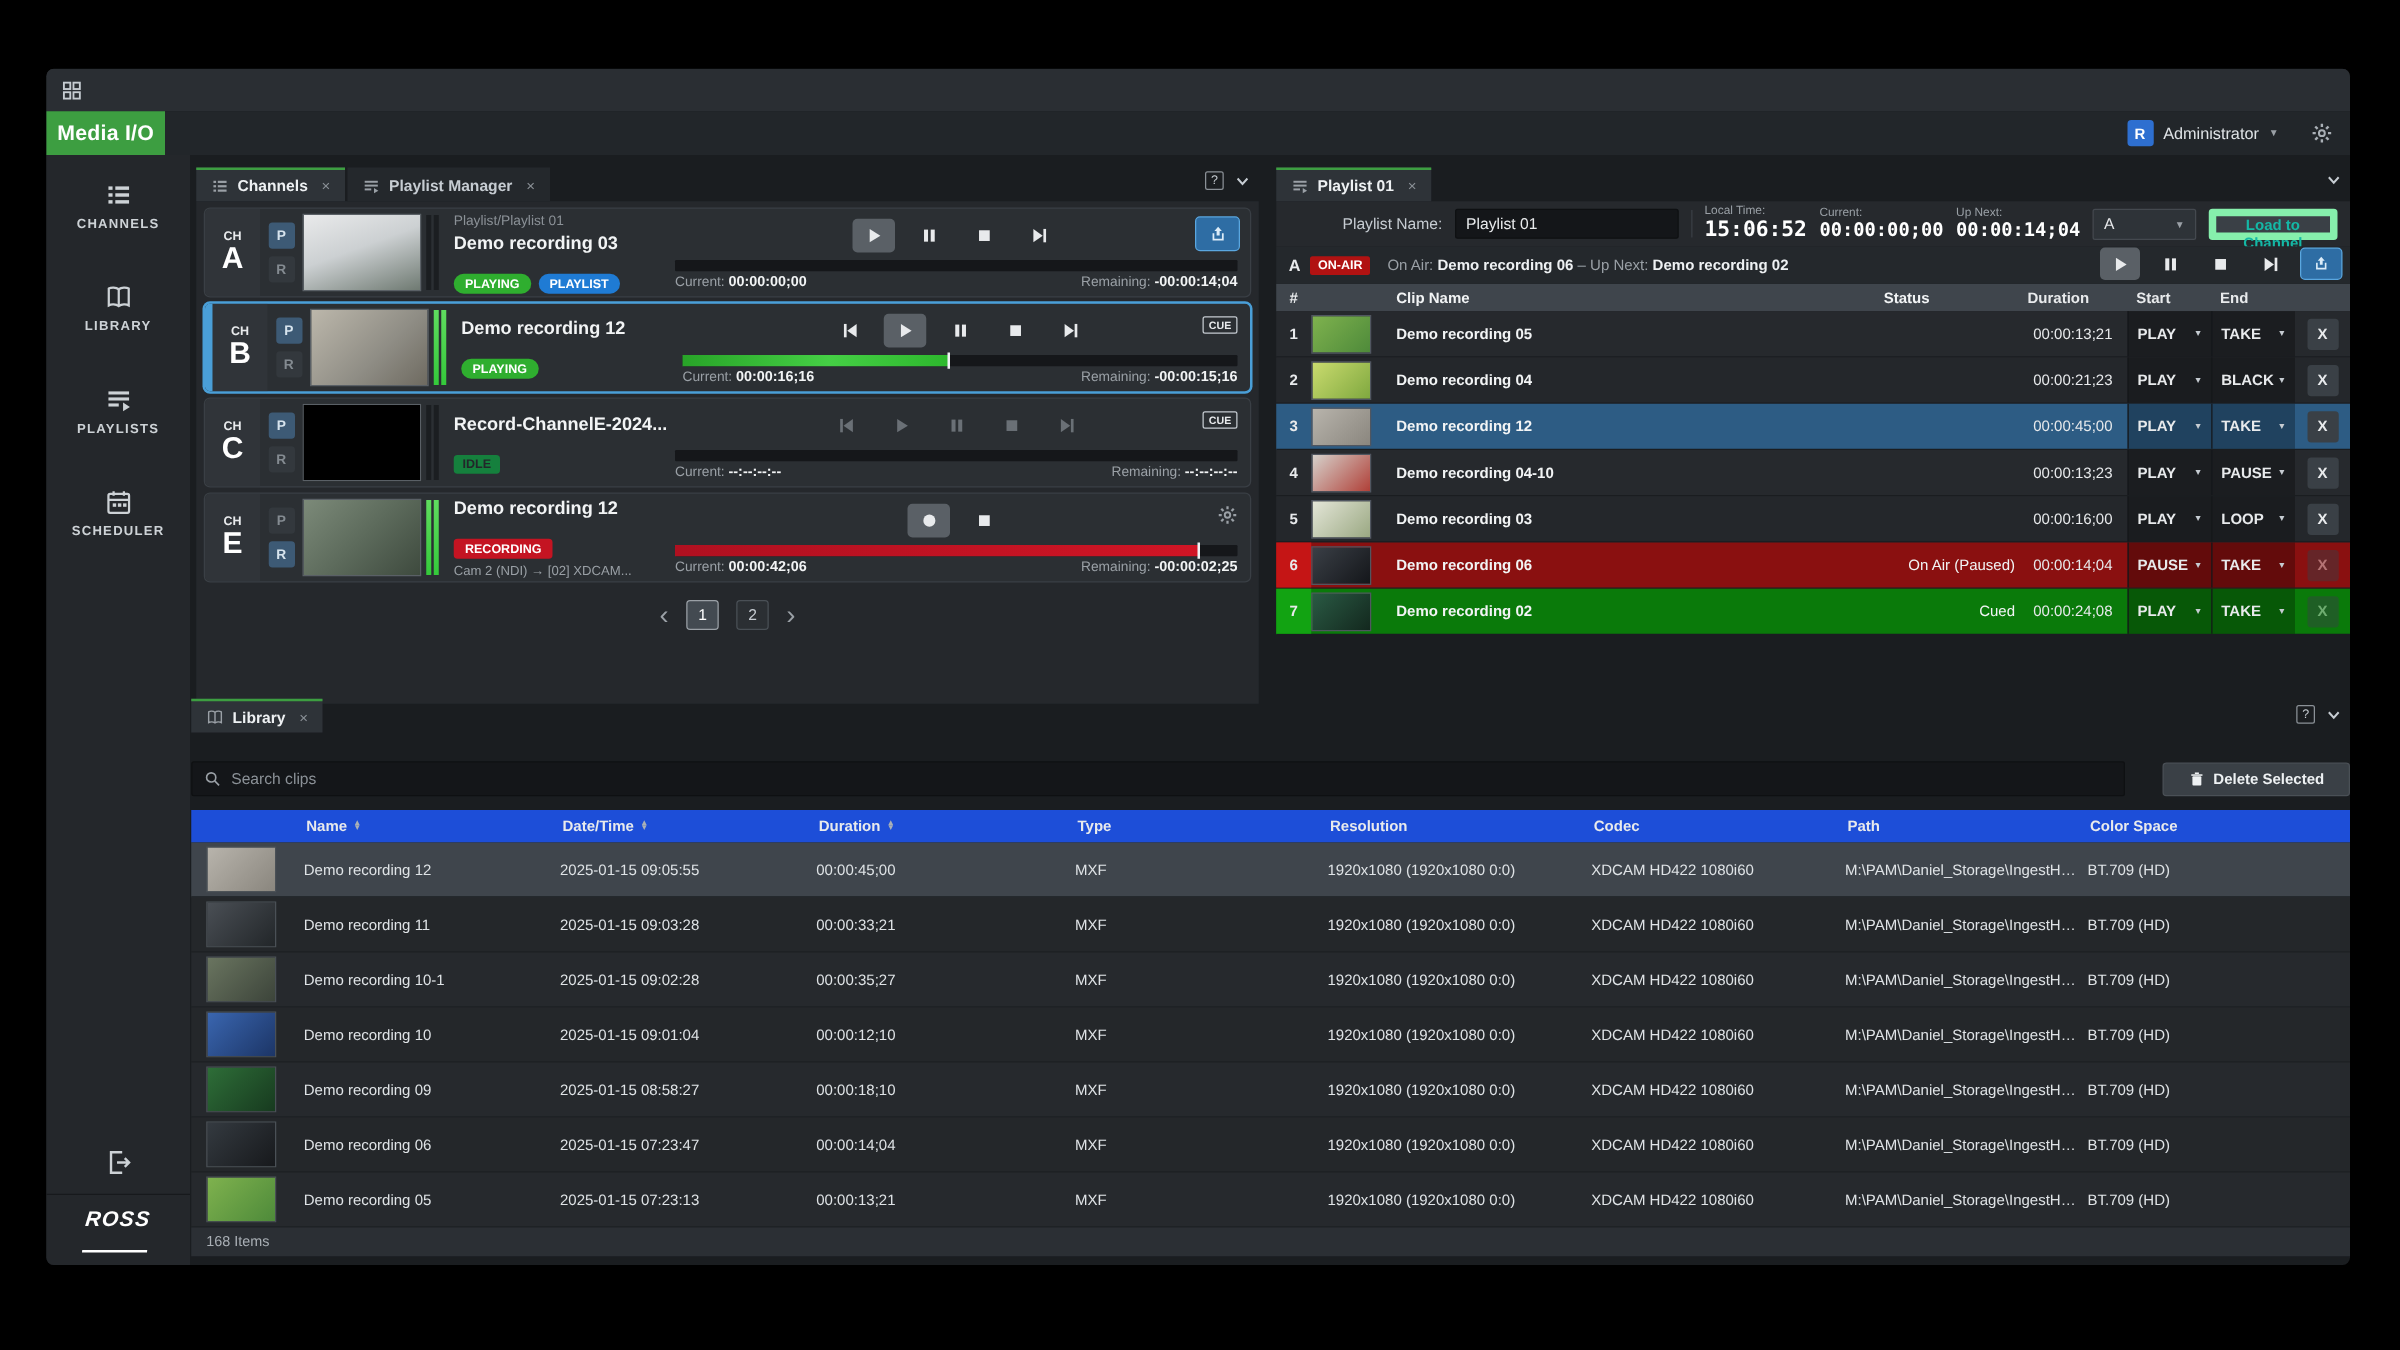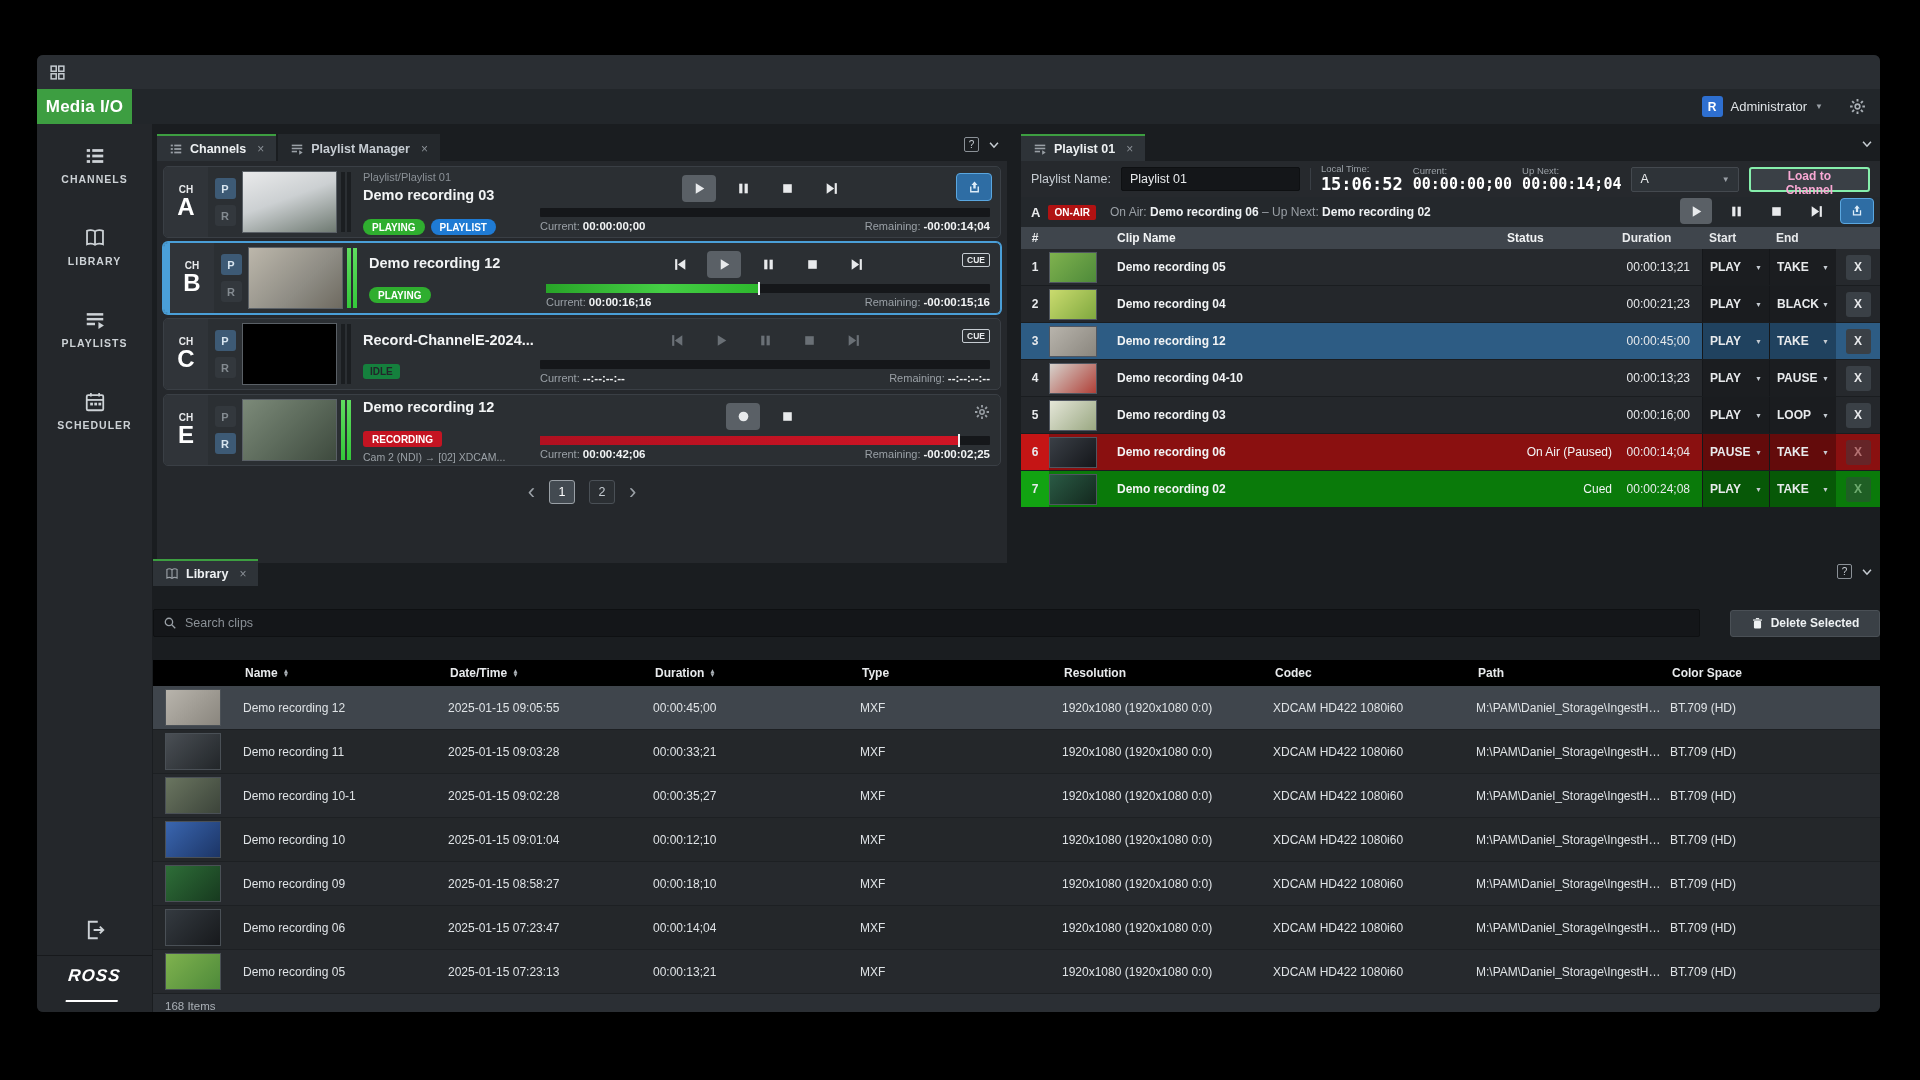--- a/index.html
+++ b/index.html
@@ -101,34 +101,34 @@
   .times b { color:#f2f4f5; font-size:11.5px; }
   .pagination { display:flex; justify-content:center; align-items:center; gap:14px; margin-top:14px; }
   .pg-arrow { background:none; border:none; color:#9aa0a6; font-size:22px; line-height:1; cursor:pointer; }
   .pg { width:26px; height:24px; border-radius:3px; background:#2b2f33; border:1px solid #4a5056; color:#c6ccd2;
     font-size:12.5px; display:flex; align-items:center; justify-content:center; cursor:pointer; }
   .pg.active { background:#434a51; border-color:#9aa0a6; color:#fff; }
 
   
   .playlist-panel { position:absolute; left:984px; top:76px; width:859px; height:424px; display:flex; flex-direction:column; }
   .pl-namerow { height:36px; background:#26292d; display:flex; align-items:center; padding:0 10px; gap:10px; }
-  .pl-label { font-size:12.5px; color:#c6ccd2; white-space:nowrap; }
+  .pl-label { font-size:12.5px; color:#c6ccd2; white-space:nowrap;margin-left:43px; }
   .pl-name { width:180px; height:24px; background:#141619; border:1px solid #0e1012; border-radius:2px;
     color:#e8eaec; font-size:12.5px; padding:0 8px; font-family:"Liberation Sans",sans-serif; }
   .vdiv { width:1px; height:22px; background:#3a3f45; }
   .clock { display:flex; flex-direction:column; line-height:1.1; }
   .clock .cl { font-size:9.5px; color:#9aa0a6; }
   .clock .cv { font-family:"DejaVu Sans Mono",monospace; font-weight:bold; color:#fff; }
   .clock.big .cv { font-size:17px; }
   .clock.med .cv { font-size:15px; }
   .chsel { width:108px; height:25px; background:#2e3338; border:1px solid #44494f; border-radius:2px;
     display:flex; align-items:center; justify-content:space-between; padding:0 8px; font-size:12.5px; cursor:pointer; }
   .chsel .caret { font-size:8px; }
-  .loadbtn { height:25px; padding:0 12px; background:#3a4046; border:2px solid #86efac; border-radius:3px;
-    color:#f9a8d4; font-size:12px; font-weight:bold; cursor:pointer; }
+  .loadbtn { height:25px; padding:0 12px; background:#3a4046; border:6px solid #86efac; border-radius:3px;
+    color:#14b8a6; font-size:12px; font-weight:bold; cursor:pointer; }
   .pl-onair { height:30px; background:#24282c; display:flex; align-items:center; padding:0 10px; gap:8px; position:relative; }
   .oa-ch { font-size:13px; font-weight:bold; }
   .oa-badge { background:var(--onair-red,#b11212); color:#fff; font-size:10px; font-weight:bold;
     border-radius:2px; padding:2px 6px; }
   .oa-text { font-size:12px; color:#9aa0a6; margin-left:6px; }
   .oa-text b { color:#eef1f3; }
   .pl-transport { position:absolute; right:6px; top:1px; display:flex; gap:8px; align-items:center; }
   .pl-transport .tbtn { width:32px; height:26px; }
   .pl-transport .loopbtn2 { width:34px; height:26px; border-radius:4px; background:#2e6da4; border:1px solid #5aa7e0;
     color:#dcecf8; display:flex; align-items:center; justify-content:center; cursor:pointer; }
@@ -168,21 +168,21 @@
   .searchbox { flex:1; height:28px; background:#141619; border:1px solid #0e1012; border-radius:2px;
     display:flex; align-items:center; padding:0 9px; gap:8px; }
   .searchbox svg { width:14px; height:14px; color:#9aa0a6; }
   .searchbox input { flex:1; background:transparent; border:none; outline:none; color:#e8eaec; font-size:12.5px;
     font-family:"Liberation Sans",sans-serif; }
   .searchbox input::placeholder { color:#8b9197; }
   .delbtn { width:150px; height:27px; background:#3a4046; border:1px solid #4a5056; border-radius:3px;
     color:#eef1f3; font-size:12px; font-weight:bold; display:flex; align-items:center; justify-content:center; gap:7px; cursor:pointer; }
   .delbtn svg { width:13px; height:13px; }
   .lib-grid { display:grid; grid-template-columns:90px 205px 205px 207px 202px 211px 203px 194px 210px; }
-  .lib-head { margin-top:22px; height:26px; background:#000000; align-items:center; font-size:12px; font-weight:bold; }
+  .lib-head { margin-top:10px; height:26px; background:#1d4ed8; align-items:center; font-size:12px; font-weight:bold; }
   .lib-head > div { display:flex; align-items:center; gap:5px; padding-left:2px; }
   .sort { display:flex; flex-direction:column; line-height:.55; font-size:6.5px; color:#aab0b6; cursor:pointer; }
   .lib-row { height:44px; align-items:center; background:#26292d; border-bottom:1px solid #1d2023; font-size:12px; color:#dfe3e6; }
   .lib-row.alt { background:#24272a; }
   .lib-row.hl { background:#3f454c; }
   .lib-row > div { overflow:hidden; white-space:nowrap; text-overflow:ellipsis; padding-right:8px; }
   .lthumb { width:56px; height:37px; margin-left:12px; border:1px solid #4a5056; }
   .lib-footer { height:23px; background:#2b2f34; display:flex; align-items:center; padding-left:12px;
     font-size:11.5px; color:#aab0b6; }
 </style>

